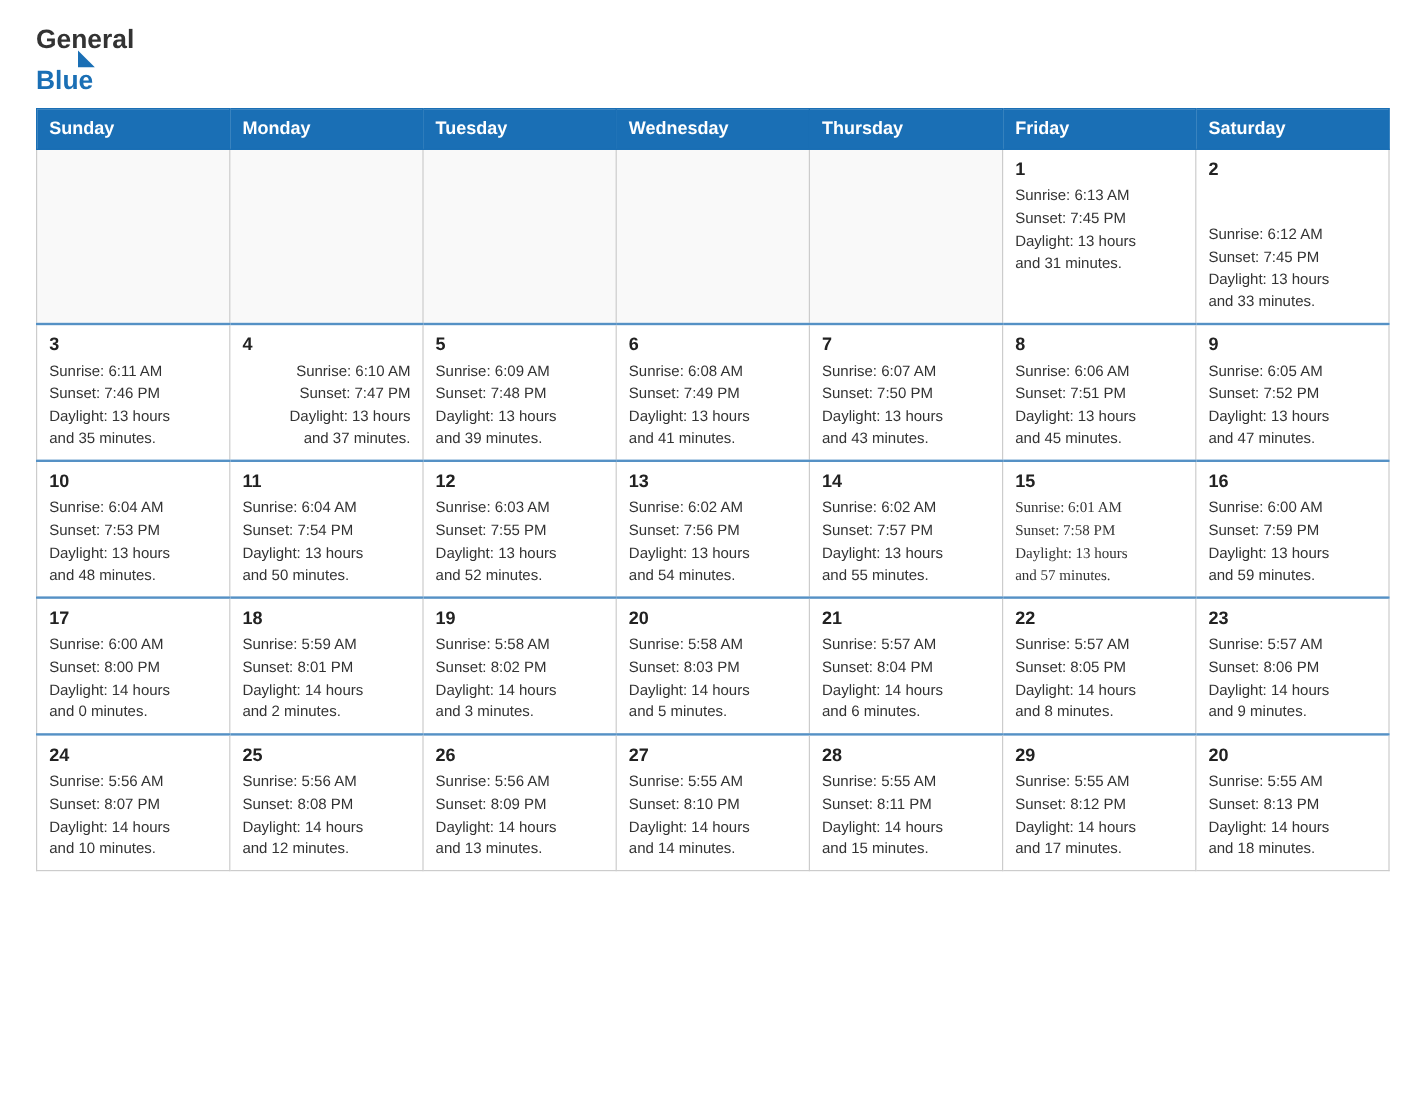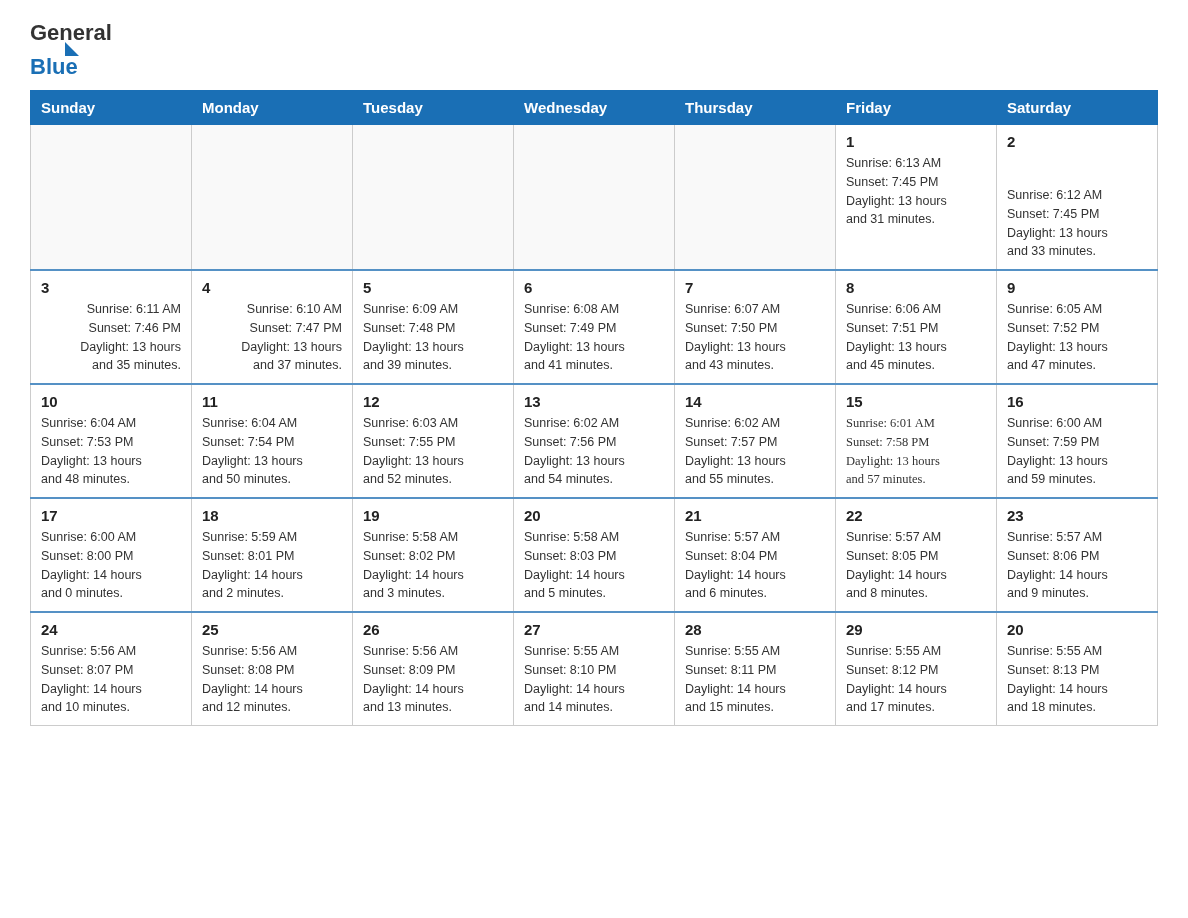--- a/index.html
+++ b/index.html
@@ -154,21 +154,21 @@
           <div class="day-number">2</div>
           <div class="day-info" style="white-space: pre-line; margin-top: 36px;">Sunrise: 6:12 AM
 Sunset: 7:45 PM
 Daylight: 13 hours
 and 33 minutes.</div>
         </td>
       </tr>
       <tr class="row-border-top">
         <td>
           <div class="day-number">3</div>
-          <div class="day-info" style="white-space: pre-line; text-align: right;">Sunrise: 6:11 AM
+          <div class="day-info" style="white-space: pre-line;">Sunrise: 6:11 AM
 Sunset: 7:46 PM
 Daylight: 13 hours
 and 35 minutes.</div>
         </td>
         <td>
           <div class="day-number">4</div>
           <div class="day-info" style="white-space: pre-line; text-align: right;">Sunrise: 6:10 AM
 Sunset: 7:47 PM
 Daylight: 13 hours
 and 37 minutes.</div>

